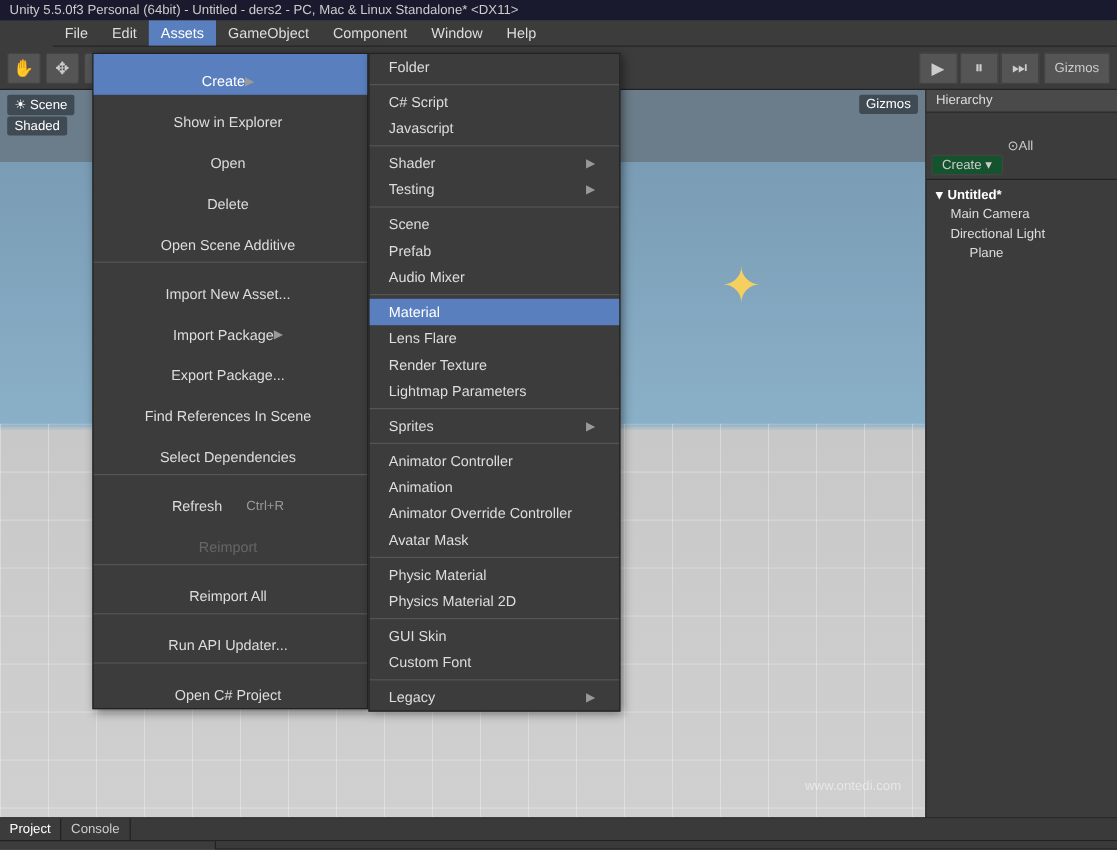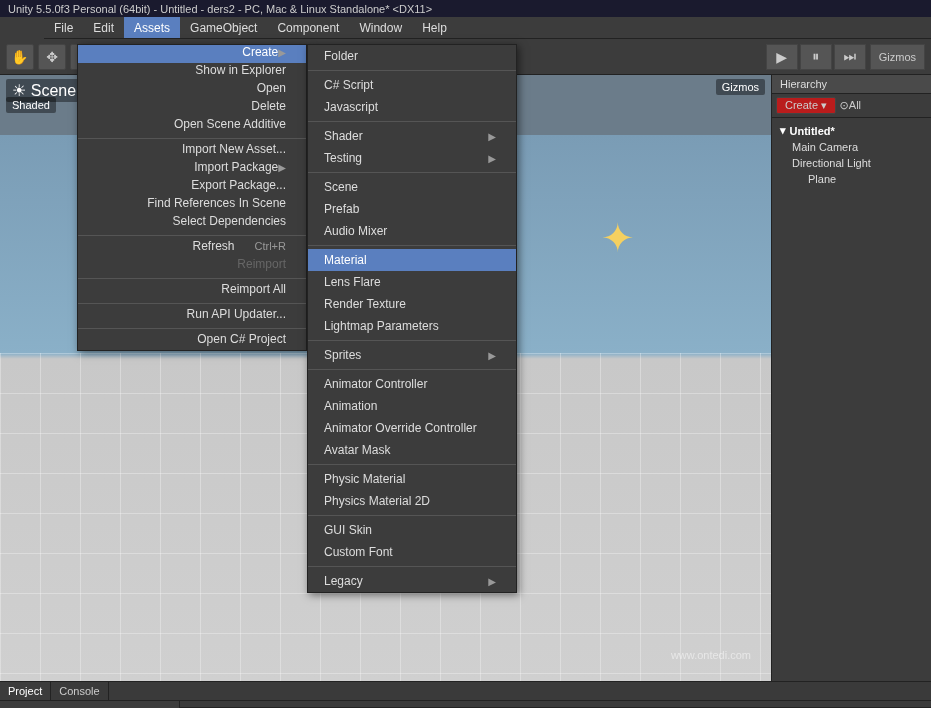--- a/index.html
+++ b/index.html
@@ -111,21 +111,21 @@
       flex: 1;
       background: #6b7c8a;
       position: relative;
       overflow: hidden;
     }
     .scene-label {
       position: absolute;
       top: 4px;
       left: 6px;
       color: #fff;
-      font-size: 16px;
+      font-size: 11px;
       background: rgba(0,0,0,0.4);
       padding: 2px 6px;
       border-radius: 2px;
     }
     .scene-shaded {
       position: absolute;
       top: 22px;
       left: 6px;
       color: #fff;
       font-size: 11px;
@@ -260,47 +260,48 @@
     }
     .create-bar {
       display: flex;
       align-items: center;
       padding: 3px 6px;
       background: #3a3a3a;
       border-bottom: 1px solid #222;
       gap: 4px;
     }
     .create-bar-btn {
-      background: #b91c1c;
+      background: #14532d;
       border: 1px solid #444;
       color: #ccc;
       padding: 1px 8px;
       font-size: 11px;
       cursor: pointer;
       border-radius: 2px;
+      margin-top: 32px;
     }
 
     
     #assets-dropdown {
       position: absolute;
       top: 44px;
       left: 77px;
       background: #3c3c3c;
       border: 1px solid #222;
       min-width: 230px;
       z-index: 100;
       box-shadow: 2px 2px 8px rgba(0,0,0,0.5);
     }
     .dropdown-item {
-      padding: 0 20px 4px 16px;
+      padding: 16px 20px 4px 16px;
       color: #ddd;
       cursor: pointer;
       display: flex;
       align-items: center;
-      justify-content: flex-end;
+      justify-content: center;
       font-size: 12px;
       white-space: nowrap;
     }
     .dropdown-item.active { background: #5a7fbf; color: #fff; }
     .dropdown-item.disabled { color: #666; cursor: default; }
     .dropdown-separator {
       height: 1px;
       background: #555;
       margin: 3px 0;
     }

